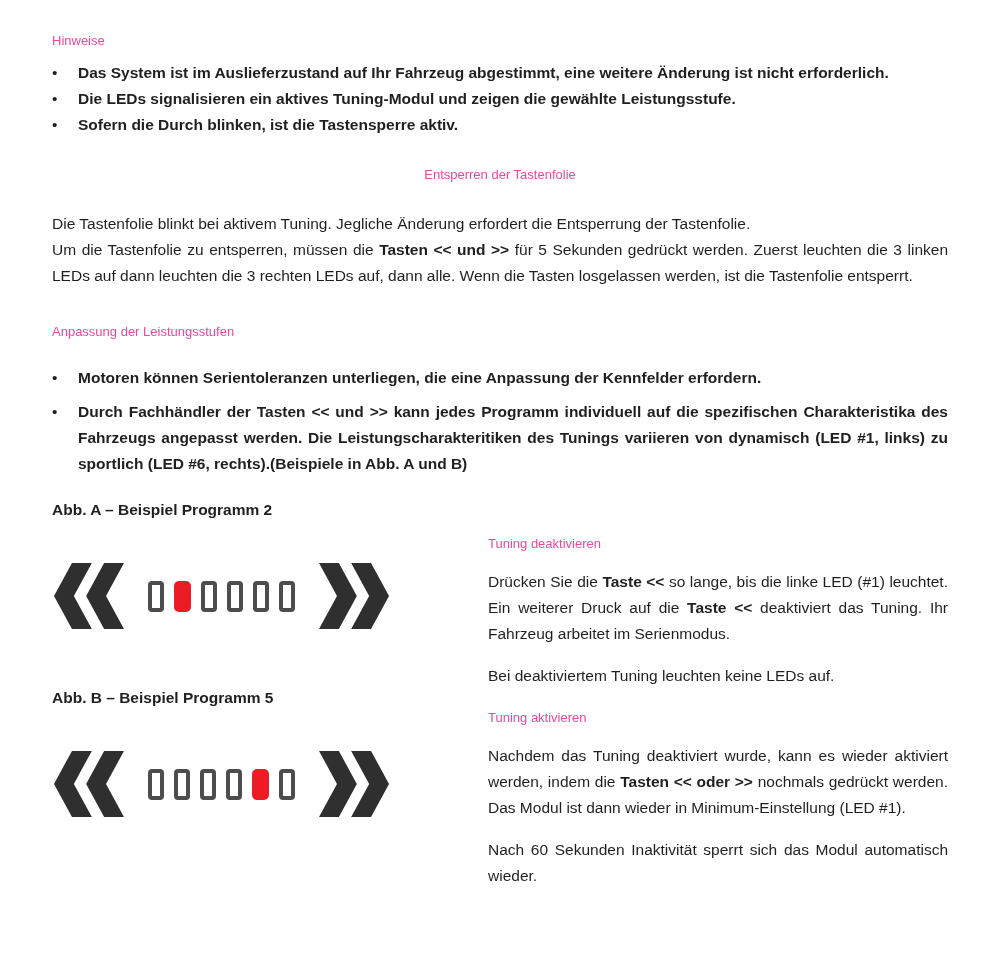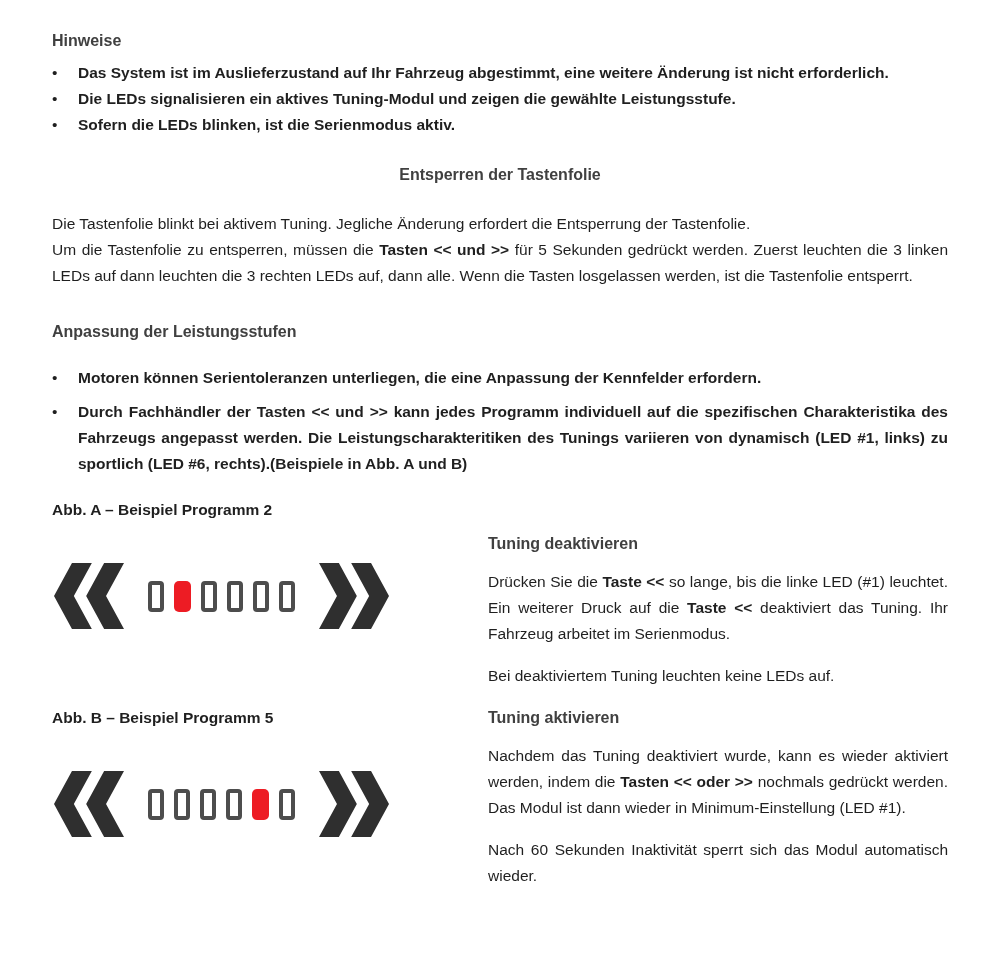--- a/index.html
+++ b/index.html
@@ -11,21 +11,21 @@
   }
   html, body { margin:0; padding:0; }
   body {
     width:1000px; height:975px; overflow:hidden;
     background:var(--page-bg);
     color:var(--text);
     font-family:"Liberation Sans", sans-serif;
     font-size:15.5px; line-height:26px;
   }
   .page { padding:28px 52px 0 52px; }
-  .h { font-weight:700; font-size:16px; color:#404040; }
+  .h { font-weight:400; font-size:13px; color:#ec4899; }
   .justify { text-align:justify; }
   .para { margin:0; }
 
   
   .bullet-row { display:flex; }
   .bullet-glyph { flex:0 0 26px; width:26px; }
   .li-text { flex:1;font-weight:bold; }
 
   
   .s1-title { margin:0 0 6px 0; }
@@ -35,21 +35,21 @@
 
   
   .figure-row { display:flex; margin-top:20px; }
   .fig-col { width:436px; flex:0 0 436px;font-weight:bold; }
   .right-col { flex:1; padding-top:34px; }
   .right-col .h { margin:0 0 12px 0; }
   .right-col .para { margin:0 0 16px 0; }
   .activate-title { margin-top:10px !important; }
 
   .fig-label { margin:0 0 36px 0; }
-  .fig-label.b { margin-top:72px; }
+  .fig-label.b { margin-top:52px; }
 
   .graphic { display:flex; align-items:center; gap:24px; height:74px; margin-left:2px; }
   .chev { flex:0 0 auto; display:block; }
   .chev polygon { fill:var(--chevron); }
 
   .led-strip { display:flex; align-items:center; gap:10px; }
   .led {
     box-sizing:border-box;
     width:16px; height:31px;
     border:4px solid var(--led-border);
@@ -72,21 +72,21 @@
   <div class="bullet-row">
     <span class="bullet-glyph">•</span>
     <div class="li-text justify"><span>Das System ist im Auslieferzustand auf Ihr Fahrzeug abgestimmt, eine weitere Änderung ist nicht erforderlich.</span></div>
   </div>
   <div class="bullet-row">
     <span class="bullet-glyph">•</span>
     <div class="li-text"><span>Die LEDs signalisieren ein aktives Tuning-Modul und zeigen die gewählte Leistungsstufe.</span></div>
   </div>
   <div class="bullet-row">
     <span class="bullet-glyph">•</span>
-    <div class="li-text"><span>Sofern die LEDs blinken, ist die Serienmodus aktiv.</span></div>
+    <div class="li-text"><span>Sofern die Durch blinken, ist die Tastensperre aktiv.</span></div>
   </div>
 
   <div class="h s2-title">Entsperren der Tastenfolie</div>
   <p class="para"><span>Die Tastenfolie blinkt bei aktivem Tuning. Jegliche Änderung erfordert die Entsperrung der Tastenfolie.</span></p>
   <p class="para justify"><span>Um die Tastenfolie zu entsperren, müssen die </span><b>Tasten &lt;&lt; und &gt;&gt;</b><span> für 5 Sekunden gedrückt werden. Zuerst leuchten die 3 linken LEDs auf dann leuchten die 3 rechten LEDs auf, dann alle. Wenn die Tasten losgelassen werden, ist die Tastenfolie entsperrt.</span></p>
 
   <div class="h s3-title">Anpassung der Leistungsstufen</div>
 
   <div class="bullet-row">
     <span class="bullet-glyph">•</span>

